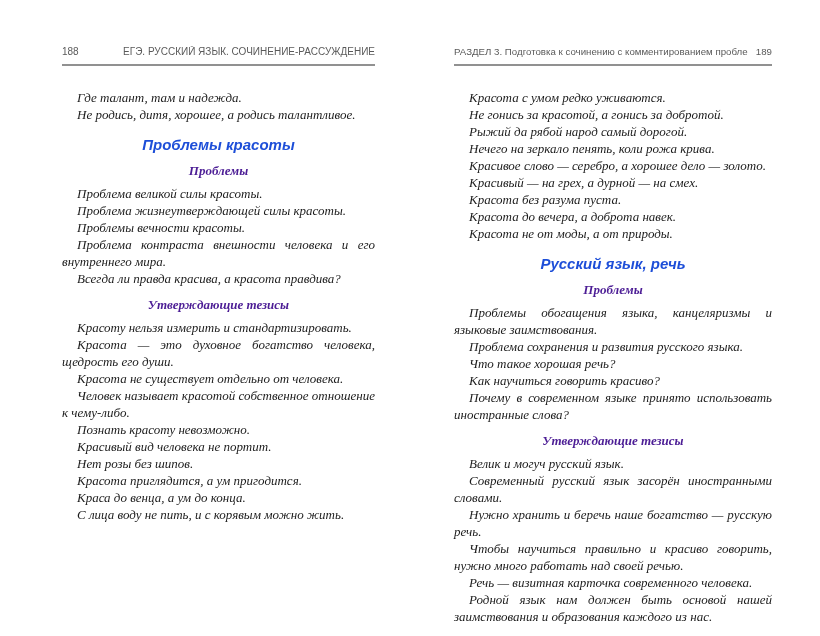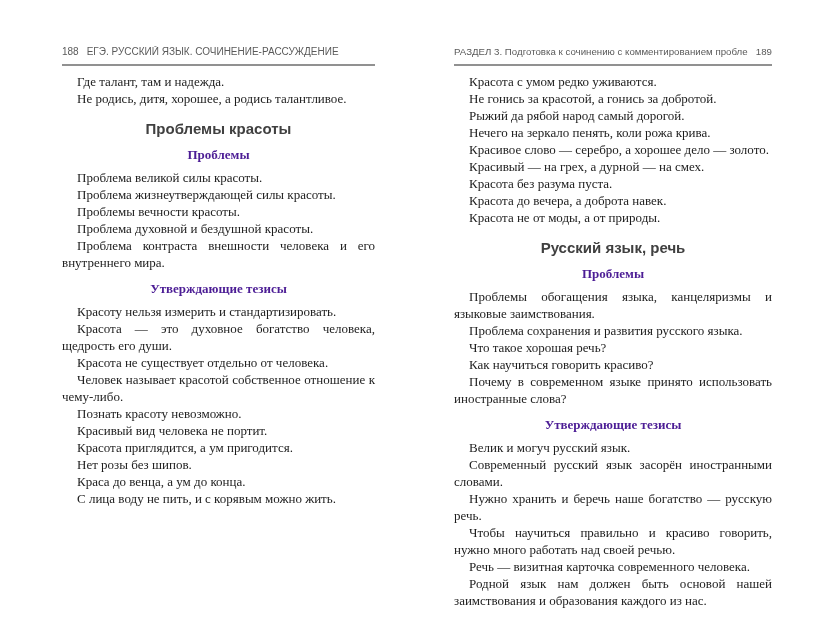--- a/index.html
+++ b/index.html
@@ -28,41 +28,42 @@
     align-items: baseline;
     gap: 8px;
     font-family: "Liberation Sans", sans-serif;
     font-size: 10px;
     color: #5a5a5a;
     padding-bottom: 7px;
     border-bottom: 2px solid #919191;
     white-space: nowrap;
   }
   .page-right .page-header { font-size: 9.7px; }
-  .page-header .running-title { flex: 1 1 auto; text-align: left; overflow: hidden; }
+  .page-header .running-title { flex: 1 1 auto; text-align: right; overflow: hidden; }
   .page-header .page-num { flex: 0 0 auto; }
 
   .page-body {
-    padding-top: 7px;
+    padding-top: 23px;
     font-family: "Liberation Serif", serif;
     font-size: 13px;
     line-height: 17px;
     color: #1c1c1c;
     text-align: justify;
     hyphens: auto;
+    font-style: italic;
   }
   .page-body p.paragraph {
     margin: 0;
     text-indent: 15px;
   }
   .page-body .heading {
     font-family: "Liberation Sans", sans-serif;
     font-weight: bold;
     font-size: 15px;
-    color: #404040;
+    color: #1d4ed8;
     text-align: center;
     text-indent: 0;
     margin: 13px 0 7px 0;
   }
   .page-body .subheading {
     font-weight: bold;
     font-size: 13px;
     color: #4c1d95;
     text-align: center;
     text-indent: 0;
@@ -80,31 +81,31 @@
       <span class="running-title">ЕГЭ. РУССКИЙ ЯЗЫК. СОЧИНЕНИЕ-РАССУЖДЕНИЕ</span>
     </header>
     <div class="page-body">
         <p class="paragraph">Где талант, там и надежда.</p>
         <p class="paragraph">Не родись, дитя, хорошее, а родись талантливое.</p>
         <div class="heading">Проблемы красоты</div>
         <div class="subheading">Проблемы</div>
         <p class="paragraph">Проблема великой силы красоты.</p>
         <p class="paragraph">Проблема жизнеутверждающей силы красоты.</p>
         <p class="paragraph">Проблемы вечности красоты.</p>
-        <p class="paragraph">Проблема духовной и бездушной красоты.</p>
         <p class="paragraph">Проблема контраста внешности человека и его внутреннего мира.</p>
+        <p class="paragraph">Всегда ли правда красива, а красота правдива?</p>
         <div class="subheading">Утверждающие тезисы</div>
         <p class="paragraph">Красоту нельзя измерить и стандартизировать.</p>
         <p class="paragraph">Красота — это духовное богатство человека, щедрость его души.</p>
         <p class="paragraph">Красота не существует отдельно от человека.</p>
         <p class="paragraph">Человек называет красотой собственное отношение к чему-либо.</p>
         <p class="paragraph">Познать красоту невозможно.</p>
         <p class="paragraph">Красивый вид человека не портит.</p>
+        <p class="paragraph">Нет розы без шипов.</p>
         <p class="paragraph">Красота приглядится, а ум пригодится.</p>
-        <p class="paragraph">Нет розы без шипов.</p>
         <p class="paragraph">Краса до венца, а ум до конца.</p>
         <p class="paragraph">С лица воду не пить, и с корявым можно жить.</p>
       </div>
   </section>
 
   <section class="page page-right">
     <header class="page-header">
       <span class="running-title">РАЗДЕЛ 3. Подготовка к сочинению с комментированием проблемы</span>
       <span class="page-num">189</span>
     </header>

